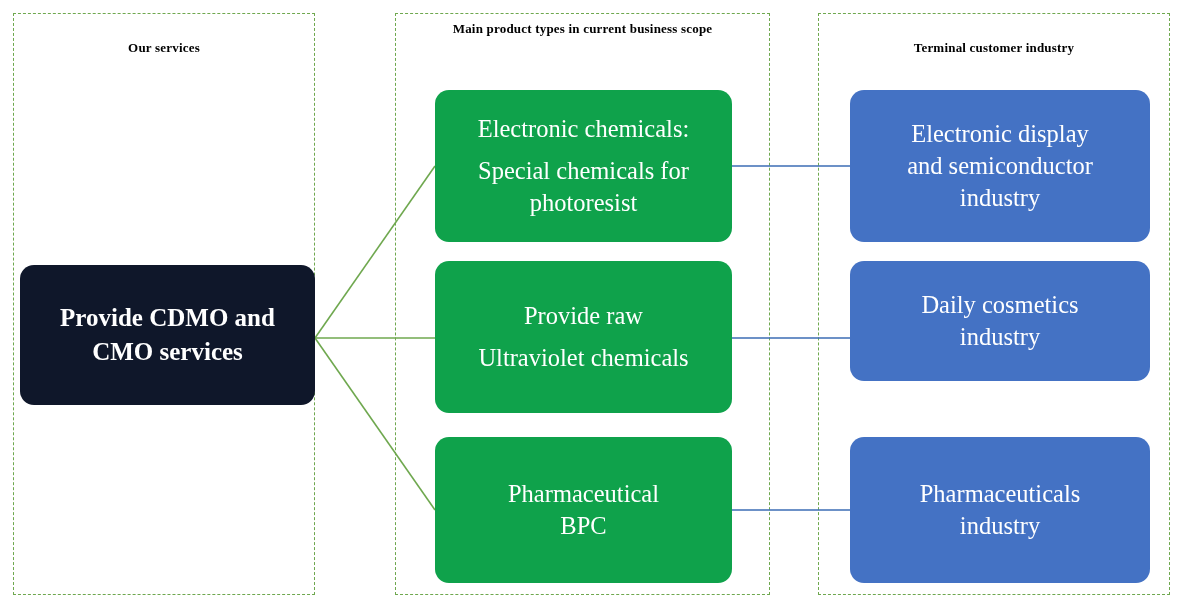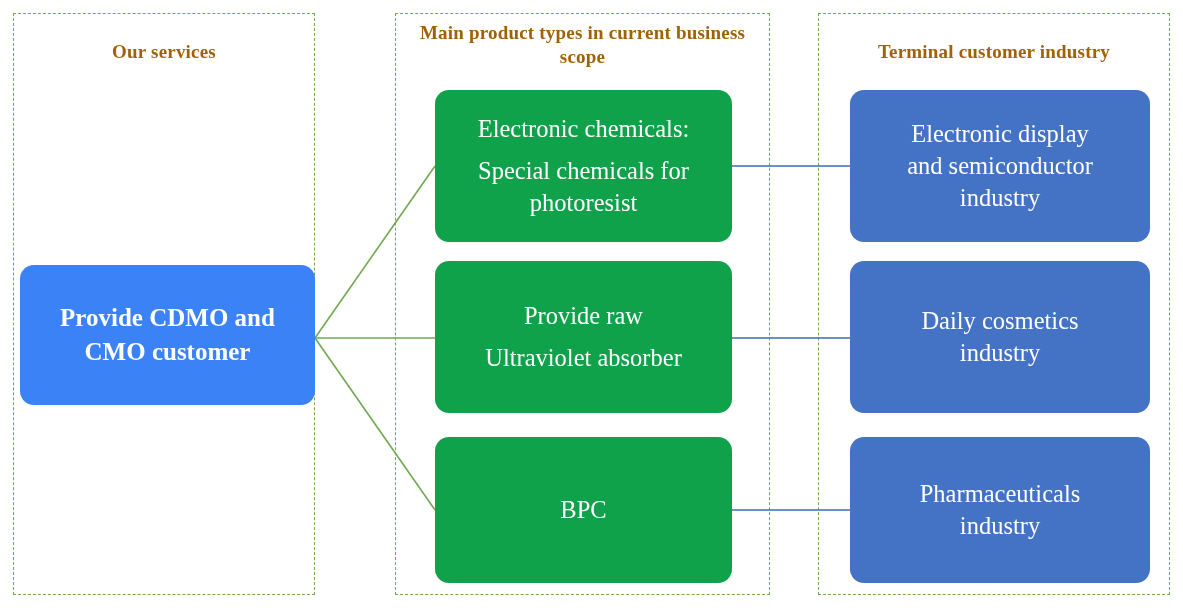--- a/index.html
+++ b/index.html
@@ -25,23 +25,23 @@
   }
   .panel-left   { left: 13px;  top: 13px; width: 302px; height: 582px; }
   .panel-mid    { left: 395px; top: 13px; width: 375px; height: 582px; }
   .panel-right  { left: 818px; top: 13px; width: 352px; height: 582px; }
 
   
   .col-header {
     position: absolute;
     text-align: center;
     font-weight: bold;
-    color: #a16207;
+    color: #000000;
     line-height: 1.25;
-    font-size: 19px;
+    font-size: 13px;
     letter-spacing: .2px;
   }
   .hdr-left  { left: 13px;  top: 40px; width: 302px; }
   .hdr-mid   { left: 399px; top: 21px; width: 367px; }
   .hdr-right { left: 818px; top: 40px; width: 352px; font-family: Liberation Serif, serif; }
 
   
   .node {
     position: absolute;
     box-sizing: border-box;
@@ -53,41 +53,41 @@
     text-align: center;
     line-height: 1.30;
     padding: 6px 10px;
   }
   .node .lines { width: 100%; }
   .node .ln { display: block; }
   .node .gap { display: block; height: 10px; }
 
   .node-red {
     left: 20px; top: 265px; width: 295px; height: 140px;
-    background: #3b82f6;
+    background: #0f172a;
     font-weight: bold;
     font-size: 25px;
     line-height: 1.35;
   }
   .node-green {
     left: 435px; width: 297px;
     background: #0FA24B;
     font-size: 24.5px;
   }
   .g1 { top: 90px;  height: 152px; }
   .g2 { top: 261px; height: 152px; }
   .g3 { top: 437px; height: 146px; }
 
   .node-blue {
     left: 850px; width: 300px;
     background: #4472C4;
     font-size: 24.5px;
   }
   .b1 { top: 90px;  height: 152px; }
-  .b2 { top: 261px; height: 152px; }
+  .b2 { top: 261px; height: 120px; }
   .b3 { top: 437px; height: 146px; }
 
   
   .connectors {
     position: absolute;
     left: 0; top: 0;
     width: 1183px; height: 612px;
     pointer-events: none;
   }
 </style>
@@ -111,43 +111,44 @@
     <line x1="315" y1="338" x2="435" y2="510" stroke="#6FA84F" stroke-width="1.6"></line>
 
     <line x1="732" y1="166" x2="850" y2="166" stroke="#3B6DB5" stroke-width="1.6"></line>
     <line x1="732" y1="338" x2="850" y2="338" stroke="#3B6DB5" stroke-width="1.6"></line>
     <line x1="732" y1="510" x2="850" y2="510" stroke="#3B6DB5" stroke-width="1.6"></line>
   </svg>
 
   <div class="node node-red">
     <span class="lines">
       <span class="ln">Provide CDMO and</span>
-      <span class="ln">CMO customer</span>
+      <span class="ln">CMO services</span>
     </span>
   </div>
 
   <div class="node node-green g1">
     <span class="lines">
       <span class="ln">Electronic chemicals:</span>
       <span class="gap"></span>
       <span class="ln">Special chemicals for</span>
       <span class="ln">photoresist</span>
     </span>
   </div>
 
   <div class="node node-green g2">
     <span class="lines">
       <span class="ln">Provide raw</span>
       <span class="gap"></span>
-      <span class="ln">Ultraviolet absorber</span>
+      <span class="ln">Ultraviolet chemicals</span>
     </span>
   </div>
 
   <div class="node node-green g3">
     <span class="lines">
+      <span class="ln">Pharmaceutical</span>
       <span class="ln">BPC</span>
     </span>
   </div>
 
   <div class="node node-blue b1">
     <span class="lines">
       <span class="ln">Electronic display</span>
       <span class="ln">and semiconductor</span>
       <span class="ln">industry</span>
     </span>

